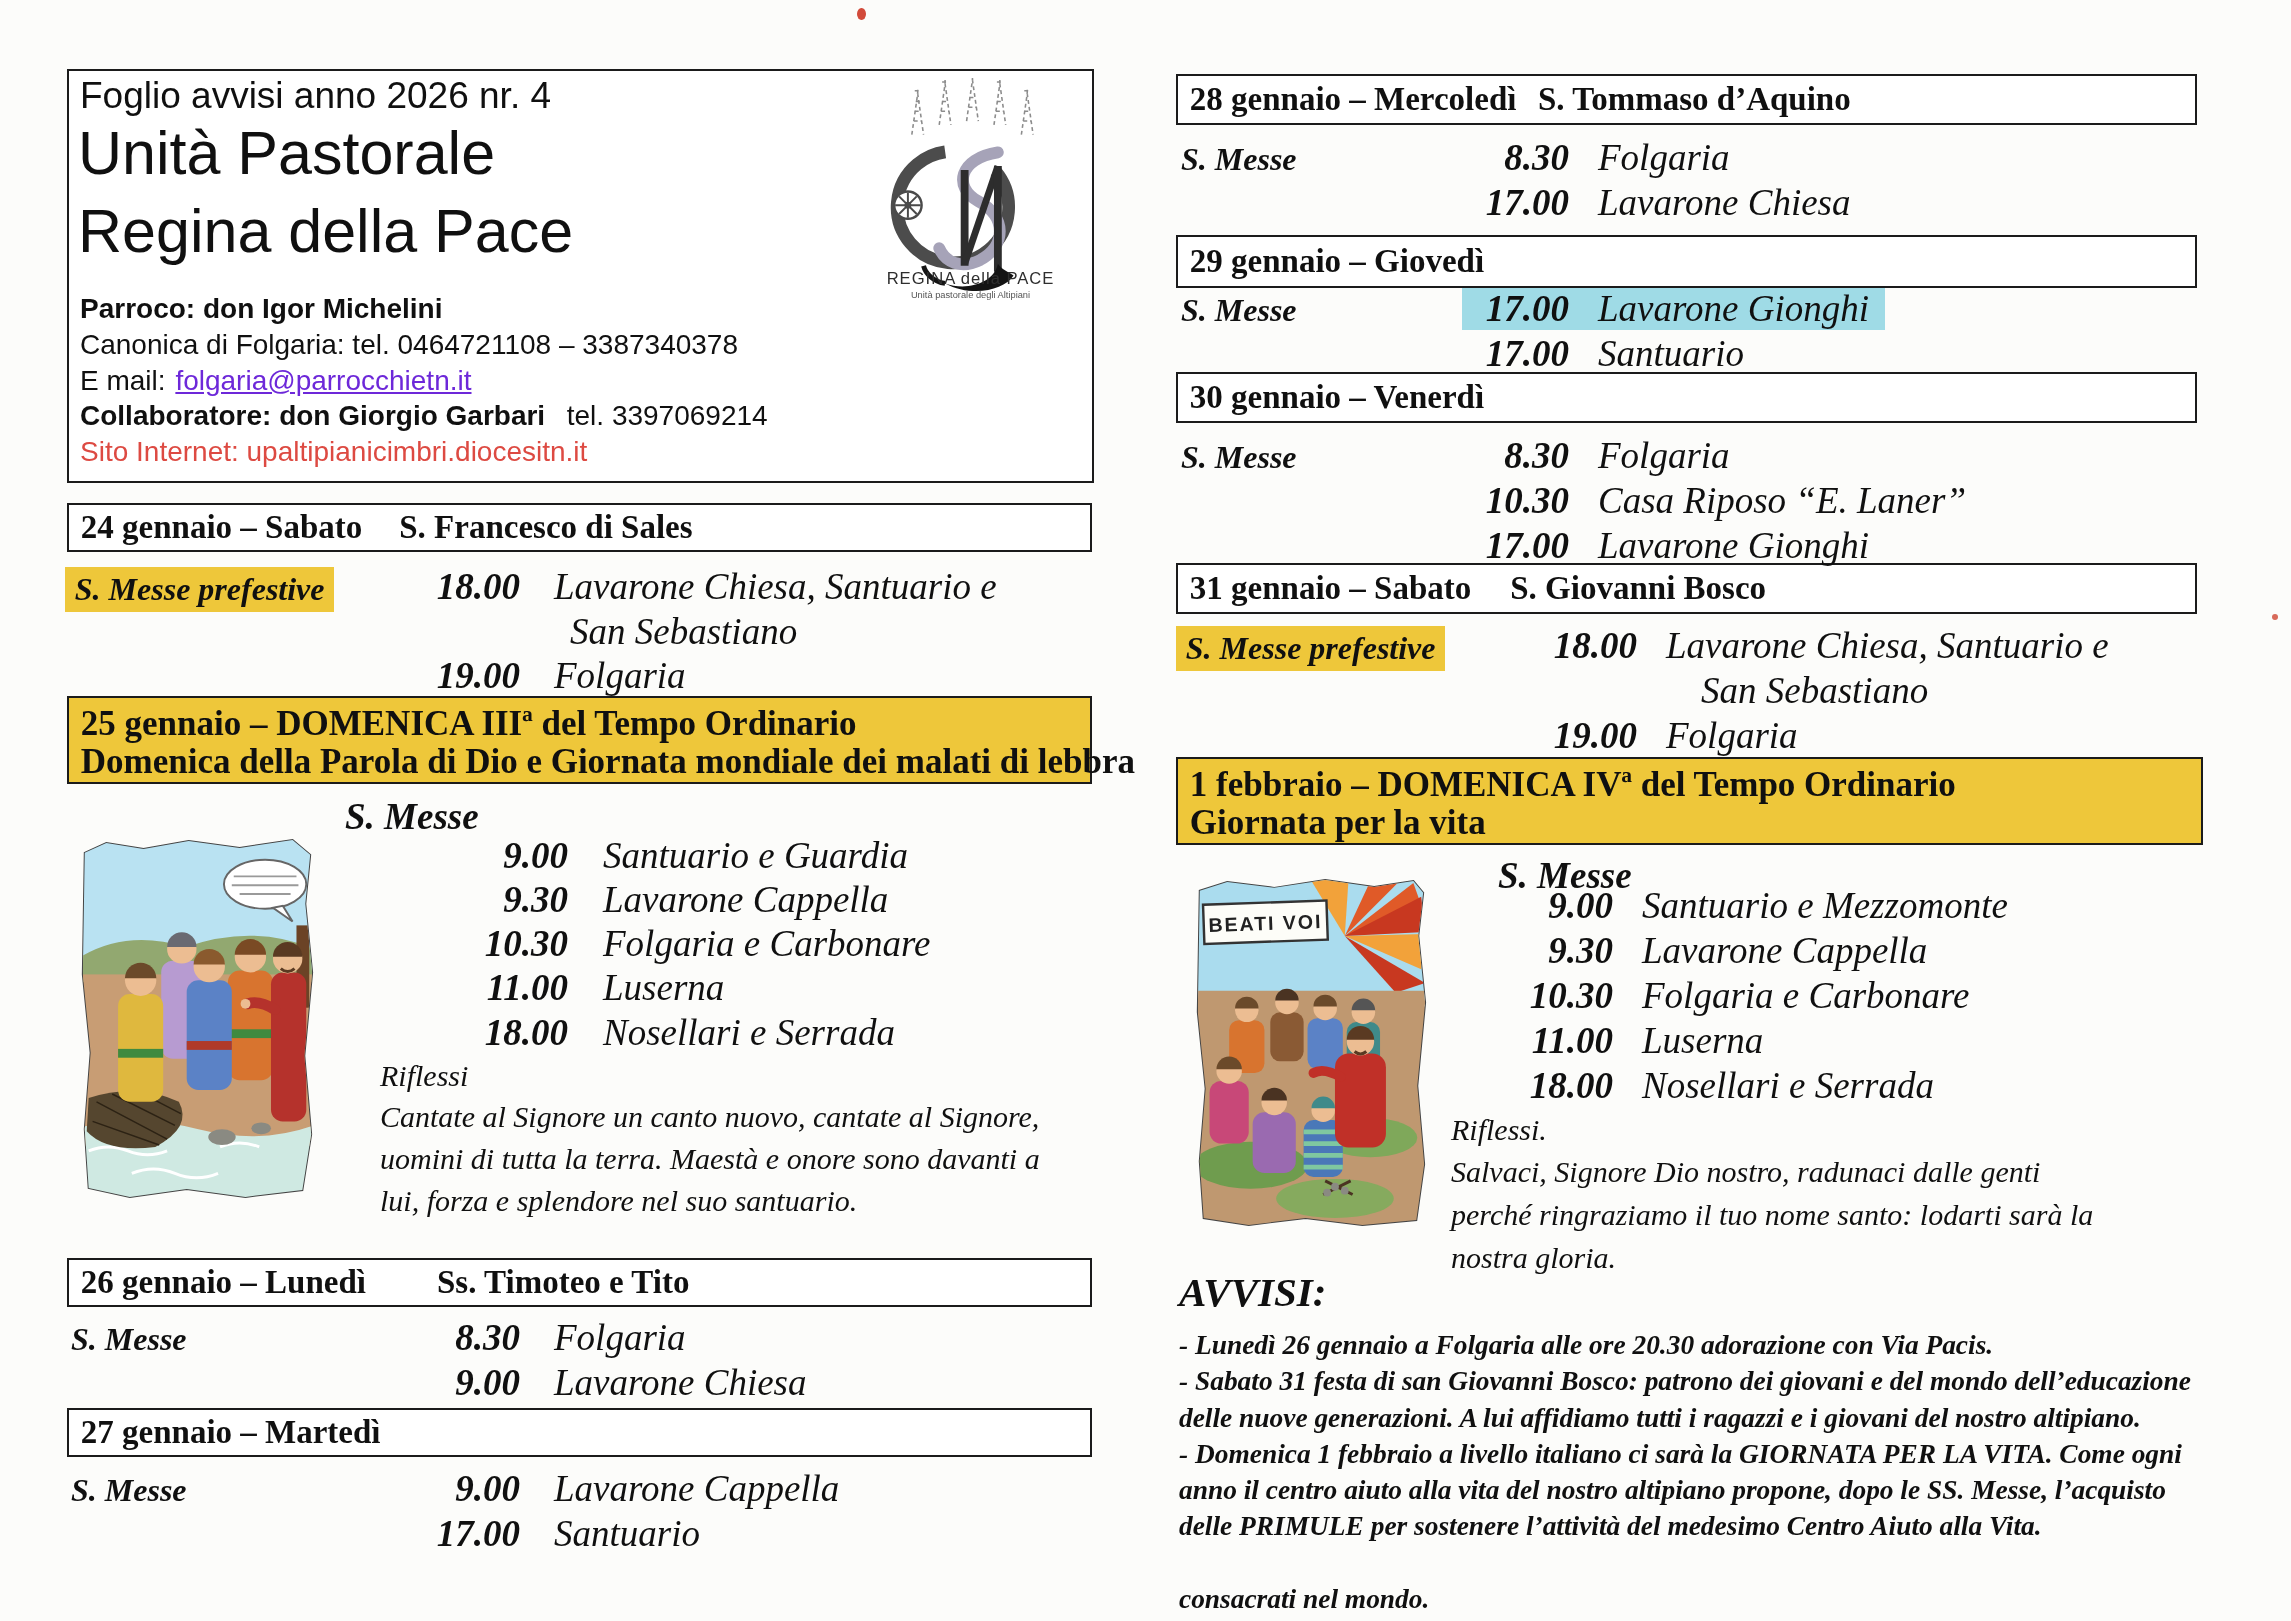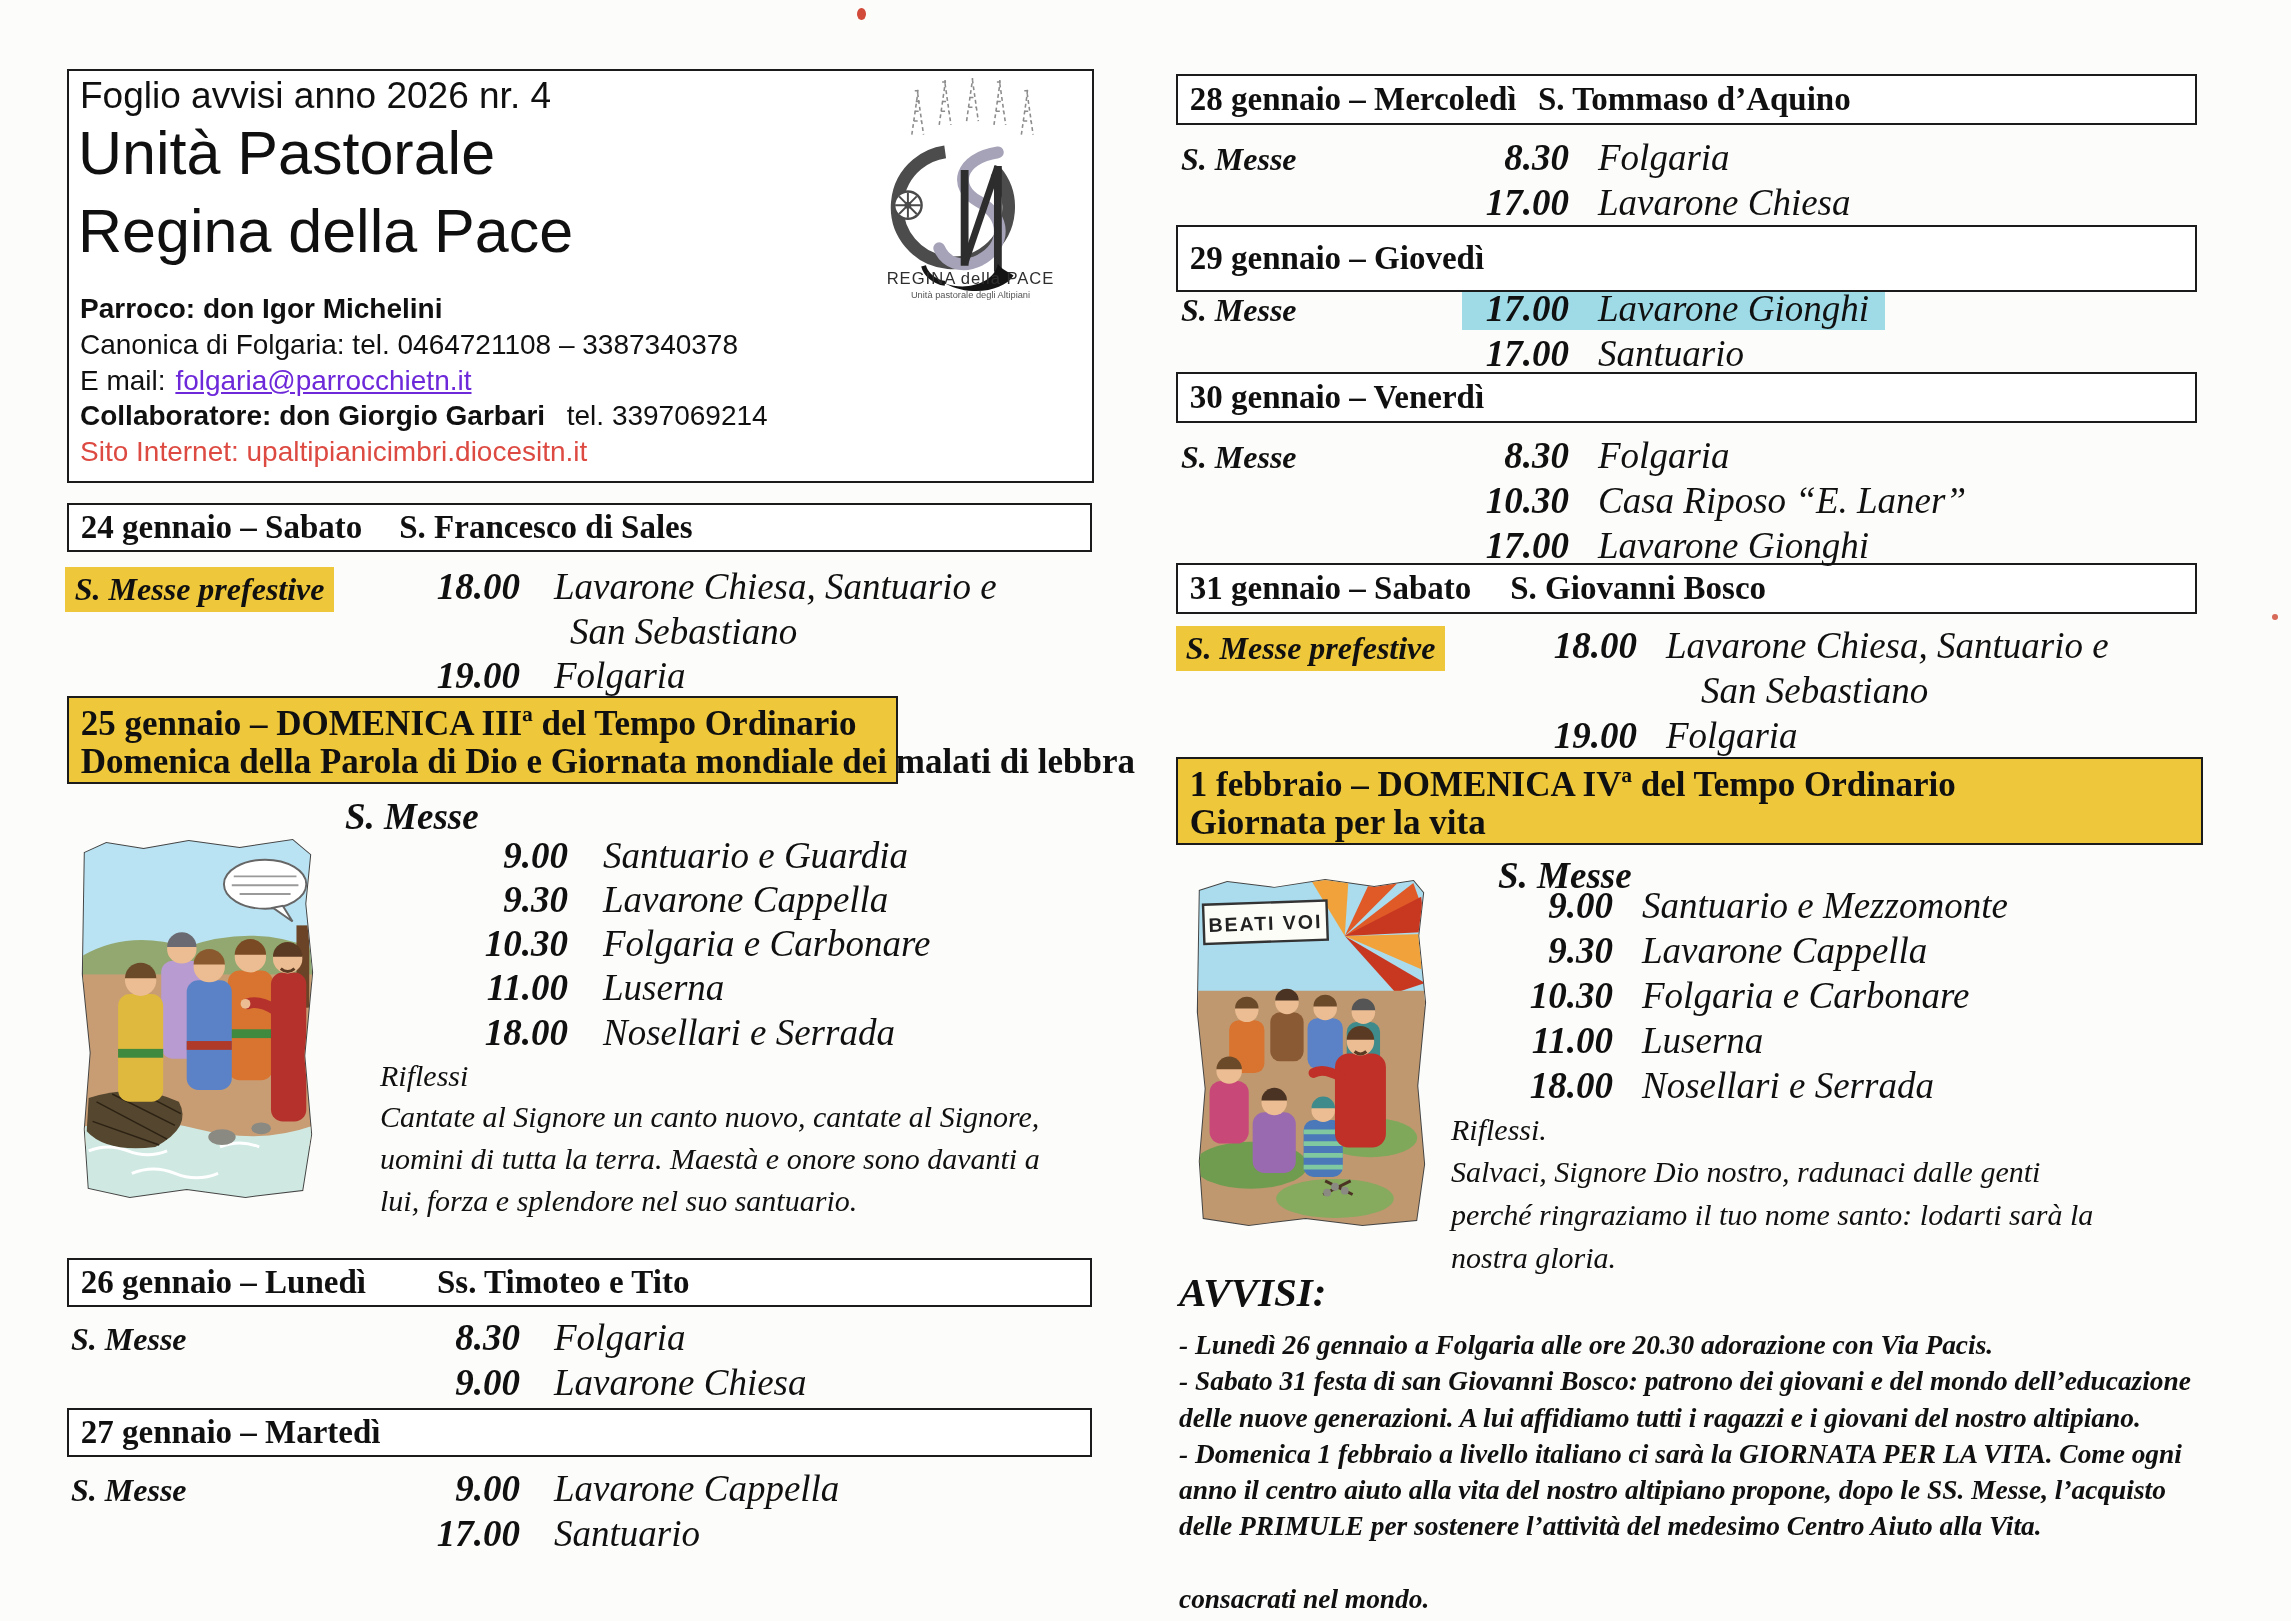--- a/index.html
+++ b/index.html
@@ -105,21 +105,21 @@
     <span>24 gennaio – Sabato</span>
     <span style="margin-left:37px">S. Francesco di Sales</span>
   </div>
   <span class="lbl hl-y" style="left: 65px; top: 567px; background-color: rgb(238, 199, 58);">S. Messe prefestive</span>
   <span class="t" style="left:353px;top:564px">18.00</span>
   <span class="p" style="left:554px;top:564px">Lavarone Chiesa, Santuario e</span>
   <span class="p" style="left:570px;top:609px">San Sebastiano</span>
   <span class="t" style="left:353px;top:653px">19.00</span>
   <span class="p" style="left:554px;top:653px">Folgaria</span>
 
-  <div class="sun" style="left: 67px; top: 696px; width: 831px; height: 88px; background-color: rgb(238, 199, 58);">
+  <div class="sun" style="left: 67px; top: 696px; width: 1025px; height: 88px; background-color: rgb(238, 199, 58);">
     <div class="sun-l1">25 gennaio – DOMENICA IIIª del Tempo Ordinario</div>
     <div class="sun-l2">Domenica della Parola di Dio e Giornata mondiale dei malati di lebbra</div>
   </div>
   <span class="smesse" style="left:345px;top:794px">S. Messe</span>
 
   <svg class="illu" style="left:73px;top:835px" width="247" height="367" viewBox="0 0 252 374">
     <defs>
         <clipPath id="clipL">
           <path d="M12 18 L34 8 L72 14 L118 6 L170 13 L224 5 L242 20 L237 70 L244 140 L236 225 L243 305 L234 362 L176 369 L116 361 L58 369 L16 360 L12 300 L18 222 L10 142 Z"></path>
         </clipPath>
@@ -207,21 +207,21 @@
   <div class="dh" style="left:1176px;top:74px;width:1021px;height:51px">
     <span>28 gennaio – Mercoledì</span>
     <span style="margin-left:21.6px">S. Tommaso d’Aquino</span>
   </div>
   <span class="lbl" style="left:1181px;top:138px">S. Messe</span>
   <span class="t" style="left:1402px;top:135px">8.30</span>
   <span class="p" style="left:1598px;top:135px">Folgaria</span>
   <span class="t" style="left:1402px;top:180px">17.00</span>
   <span class="p" style="left:1598px;top:180px">Lavarone Chiesa</span>
 
-  <div class="dh" style="left:1176px;top:225px;width:1021px;height:67px">
+  <div class="dh" style="left:1176px;top:235px;width:1021px;height:53px">
     <span>29 gennaio – Giovedì</span>
   </div>
   <div class="hlrect" style="left: 1462px; top: 285px; width: 423px; height: 45px; background-color: rgb(159, 219, 230);"></div>
   <span class="lbl" style="left:1181px;top:289px">S. Messe</span>
   <span class="t" style="left:1402px;top:286px">17.00</span>
   <span class="p" style="left:1598px;top:286px">Lavarone Gionghi</span>
   <span class="t" style="left:1402px;top:331px">17.00</span>
   <span class="p" style="left:1598px;top:331px">Santuario</span>
 
   <div class="dh" style="left:1176px;top:372px;width:1021px;height:51px">

